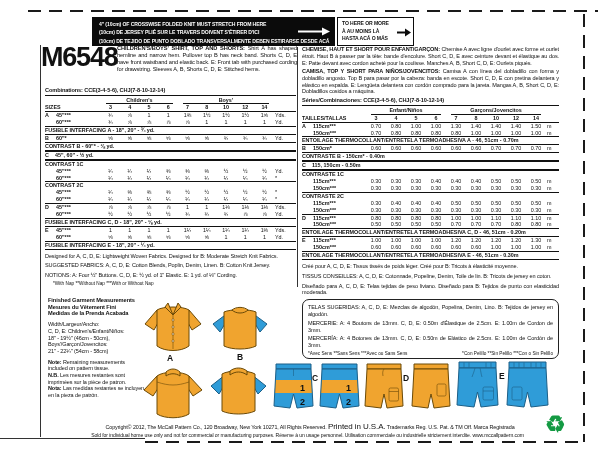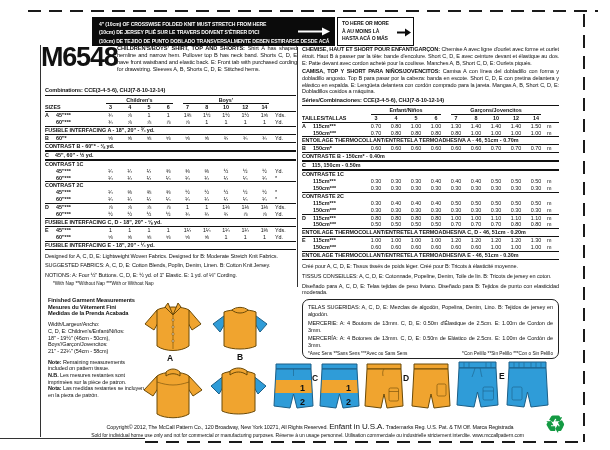--- a/index.html
+++ b/index.html
@@ -696,16 +696,16 @@
     <path d="M9,3.5 L9,8.5 M14,3.5 L14,8.5 M19,3.5 L19,8.5 M26,3.5 L26,8.5 M31,3.5 L31,8.5 M36,3.5 L36,8.5" class="s-b s-t"></path>
     <path class="f-b s-b" d="M4,9 L41,9 L43,46 L26,48 L22.5,33 L19,48 L2,46 Z"></path>
     <rect x="7" y="28" width="10" height="13" rx="1.5" class="f-b s-b s-t"></rect>
   </svg>
 </div>
 
 <div class="recycle">♻</div>
 
 <div class="footer1">
   <span>Copyright© 2012,  The McCall Pattern Co., 120 Broadway, New York 10271, All Rights Reserved.</span>
-  <span class="printed">Enfant in U.S.A.</span>
+  <span class="printed">Printed in U.S.A.</span>
   <span>Trademarks Reg. U.S. Pat. &amp; TM Off. Marca Registrada</span>
 </div>
 <div class="footer2">Sold for individual home use only and not for commercial or manufacturing purposes. Réserve à un usage personnel. Utilisation commerciale ou industrielle strictement interdite.  www.mccallpattern.com</div>
 
 </body></html>

